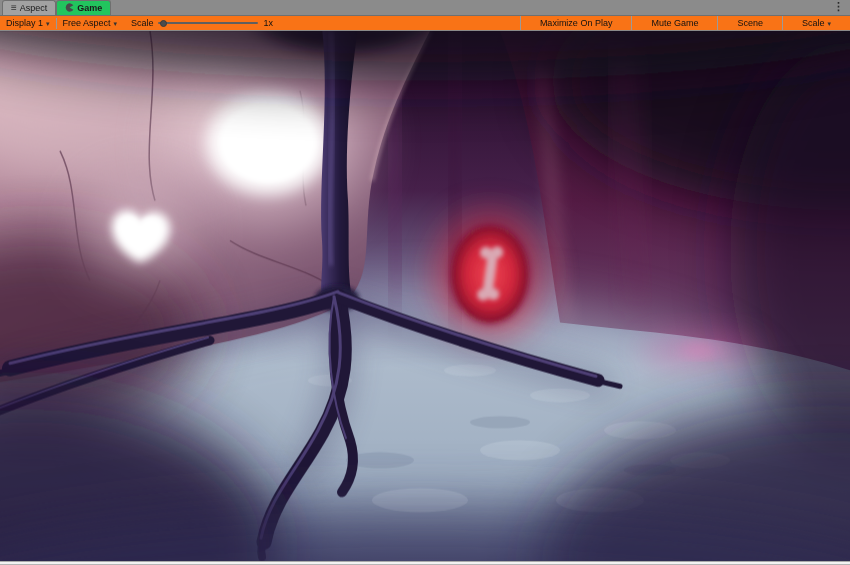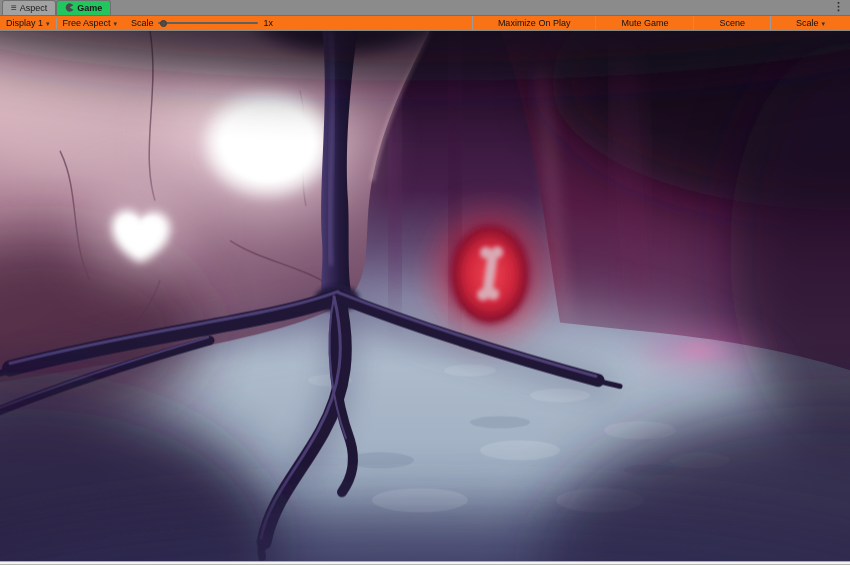--- a/index.html
+++ b/index.html
@@ -52,21 +52,21 @@
   .slider .track { width:100%; height:2px; background:#5f5f5f; border-radius:1px; }
   .slider .knob {
     position:absolute; left:2px; top:2px;
     width:7px; height:7px; border-radius:50%;
     background:#4c4c4c; border:1px solid #3a3a3a;
   }
   .scale-value { padding: 0 6px; }
   .tb-right { margin-left:auto; display:flex; align-items:center; height:100%; }
   .tb-btn {
     display:flex; align-items:center; gap:3px;
-    padding: 0 25px; height:100%;
+    padding: 0 19px; height:100%;
     border-left: 1px solid #9a9a9a;
     cursor: default;
   }
   
   .viewport { flex: 1 1 auto; position: relative; background:#1d0a22; overflow: hidden; }
   .viewport svg { display:block; width:100%; height:100%; }
   
   .bottom-edge { height: 3px; background:#f2f2f2; border-top:1px solid #aaa; flex:0 0 auto; }
 </style>
 </head>

